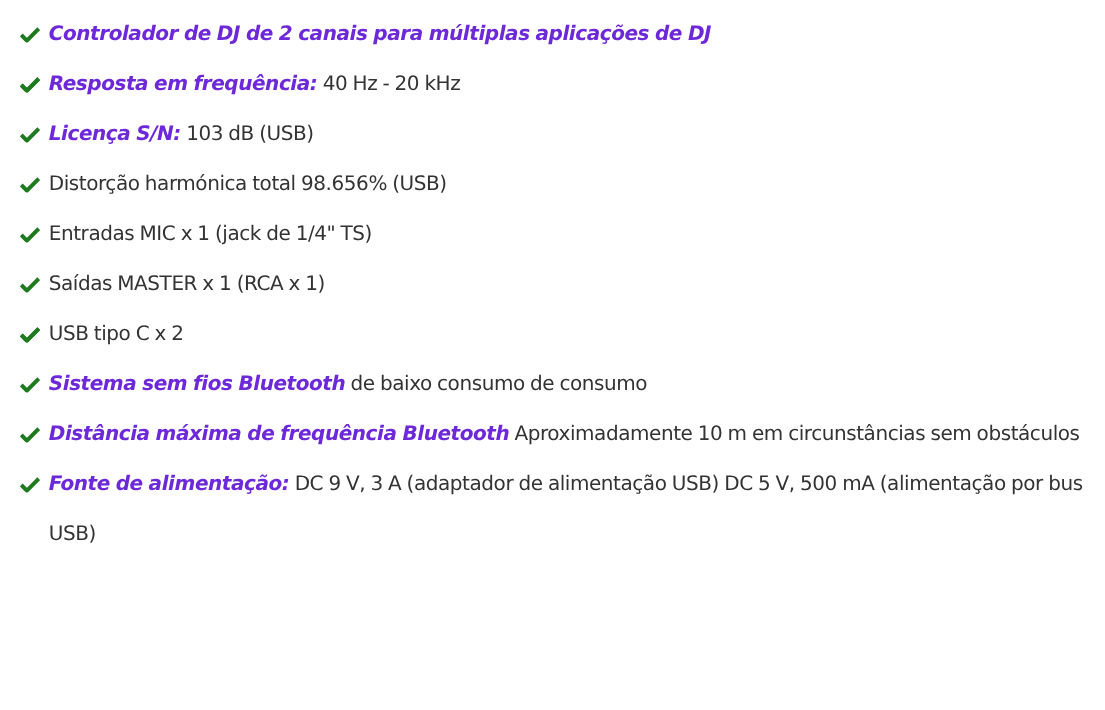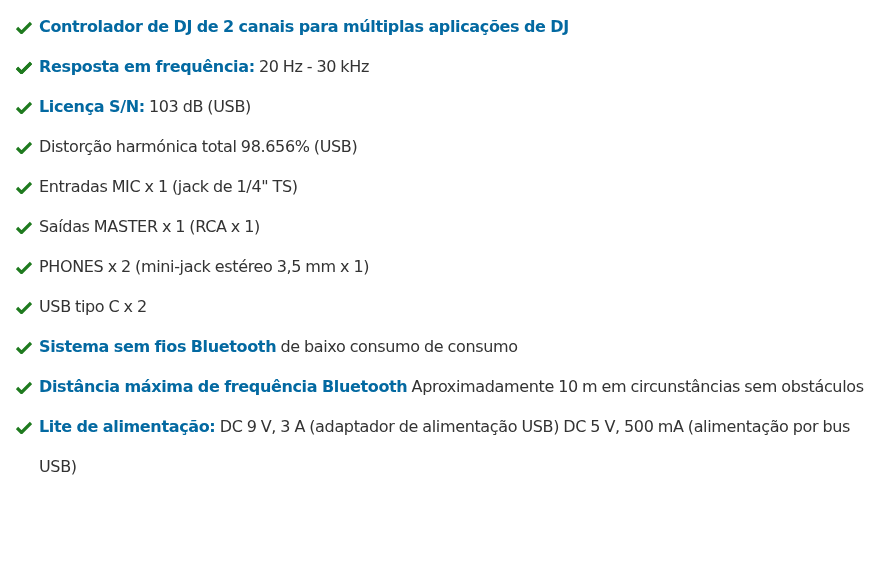--- a/index.html
+++ b/index.html
@@ -33,21 +33,22 @@
     }
     .check {
       position: absolute;
       left: 2px;
       top: 14px;
       width: 16px;
       height: 13px;
     }
     .label {
       font-weight: bold;
-      color: #0369a1;
+      color: #6d28d9;
+      font-style: italic;
     }
   </style>
 </head>
 <body>
 
 <ul class="spec-list">
   <li class="spec-item">
     <svg class="check" viewBox="0 0 16 13">
         <path d="M1 7 L5.5 11.5 L15 2" fill="none" stroke="#1e7a1e" stroke-width="3.2"></path>
       </svg>
@@ -56,21 +57,21 @@
   <li class="spec-item">
     <svg class="check" viewBox="0 0 16 13">
         <path d="M1 7 L5.5 11.5 L15 2" fill="none" stroke="#1e7a1e" stroke-width="3.2"></path>
       </svg>
     <span class="label"></span>
   </li>
   <li class="spec-item">
     <svg class="check" viewBox="0 0 16 13">
         <path d="M1 7 L5.5 11.5 L15 2" fill="none" stroke="#1e7a1e" stroke-width="3.2"></path>
       </svg>
-    <span class="label">Resposta em frequência:</span><span class="value"> 20 Hz - 30 kHz</span>
+    <span class="label">Resposta em frequência:</span><span class="value"> 40 Hz - 20 kHz</span>
   </li>
   <li class="spec-item">
     <svg class="check" viewBox="0 0 16 13">
         <path d="M1 7 L5.5 11.5 L15 2" fill="none" stroke="#1e7a1e" stroke-width="3.2"></path>
       </svg>
     <span class="label">Licença S/N:</span><span class="value"> 103 dB (USB)</span>
   </li>
   <li class="spec-item">
     <svg class="check" viewBox="0 0 16 13">
         <path d="M1 7 L5.5 11.5 L15 2" fill="none" stroke="#1e7a1e" stroke-width="3.2"></path>
@@ -86,21 +87,21 @@
   <li class="spec-item">
     <svg class="check" viewBox="0 0 16 13">
         <path d="M1 7 L5.5 11.5 L15 2" fill="none" stroke="#1e7a1e" stroke-width="3.2"></path>
       </svg>
     <span class="label"></span><span class="value">Saídas MASTER x 1 (RCA x 1)</span>
   </li>
   <li class="spec-item">
     <svg class="check" viewBox="0 0 16 13">
         <path d="M1 7 L5.5 11.5 L15 2" fill="none" stroke="#1e7a1e" stroke-width="3.2"></path>
       </svg>
-    <span class="label"></span><span class="value">PHONES x 2 (mini-jack estéreo 3,5 mm x 1)</span>
+    <span class="label"></span>
   </li>
   <li class="spec-item">
     <svg class="check" viewBox="0 0 16 13">
         <path d="M1 7 L5.5 11.5 L15 2" fill="none" stroke="#1e7a1e" stroke-width="3.2"></path>
       </svg>
     <span class="label"></span><span class="value">USB tipo C x 2</span>
   </li>
   <li class="spec-item">
     <svg class="check" viewBox="0 0 16 13">
         <path d="M1 7 L5.5 11.5 L15 2" fill="none" stroke="#1e7a1e" stroke-width="3.2"></path>
@@ -110,15 +111,15 @@
   <li class="spec-item">
     <svg class="check" viewBox="0 0 16 13">
         <path d="M1 7 L5.5 11.5 L15 2" fill="none" stroke="#1e7a1e" stroke-width="3.2"></path>
       </svg>
     <span class="label">Distância máxima de frequência Bluetooth</span><span class="value"> Aproximadamente 10 m em circunstâncias sem obstáculos</span>
   </li>
   <li class="spec-item">
     <svg class="check" viewBox="0 0 16 13">
         <path d="M1 7 L5.5 11.5 L15 2" fill="none" stroke="#1e7a1e" stroke-width="3.2"></path>
       </svg>
-    <span class="label">Lite de alimentação:</span><span class="value"> DC 9 V, 3 A (adaptador de alimentação USB) DC 5 V, 500 mA (alimentação por bus USB)</span>
+    <span class="label">Fonte de alimentação:</span><span class="value"> DC 9 V, 3 A (adaptador de alimentação USB) DC 5 V, 500 mA (alimentação por bus USB)</span>
   </li>
 </ul>
 
 </body></html>

